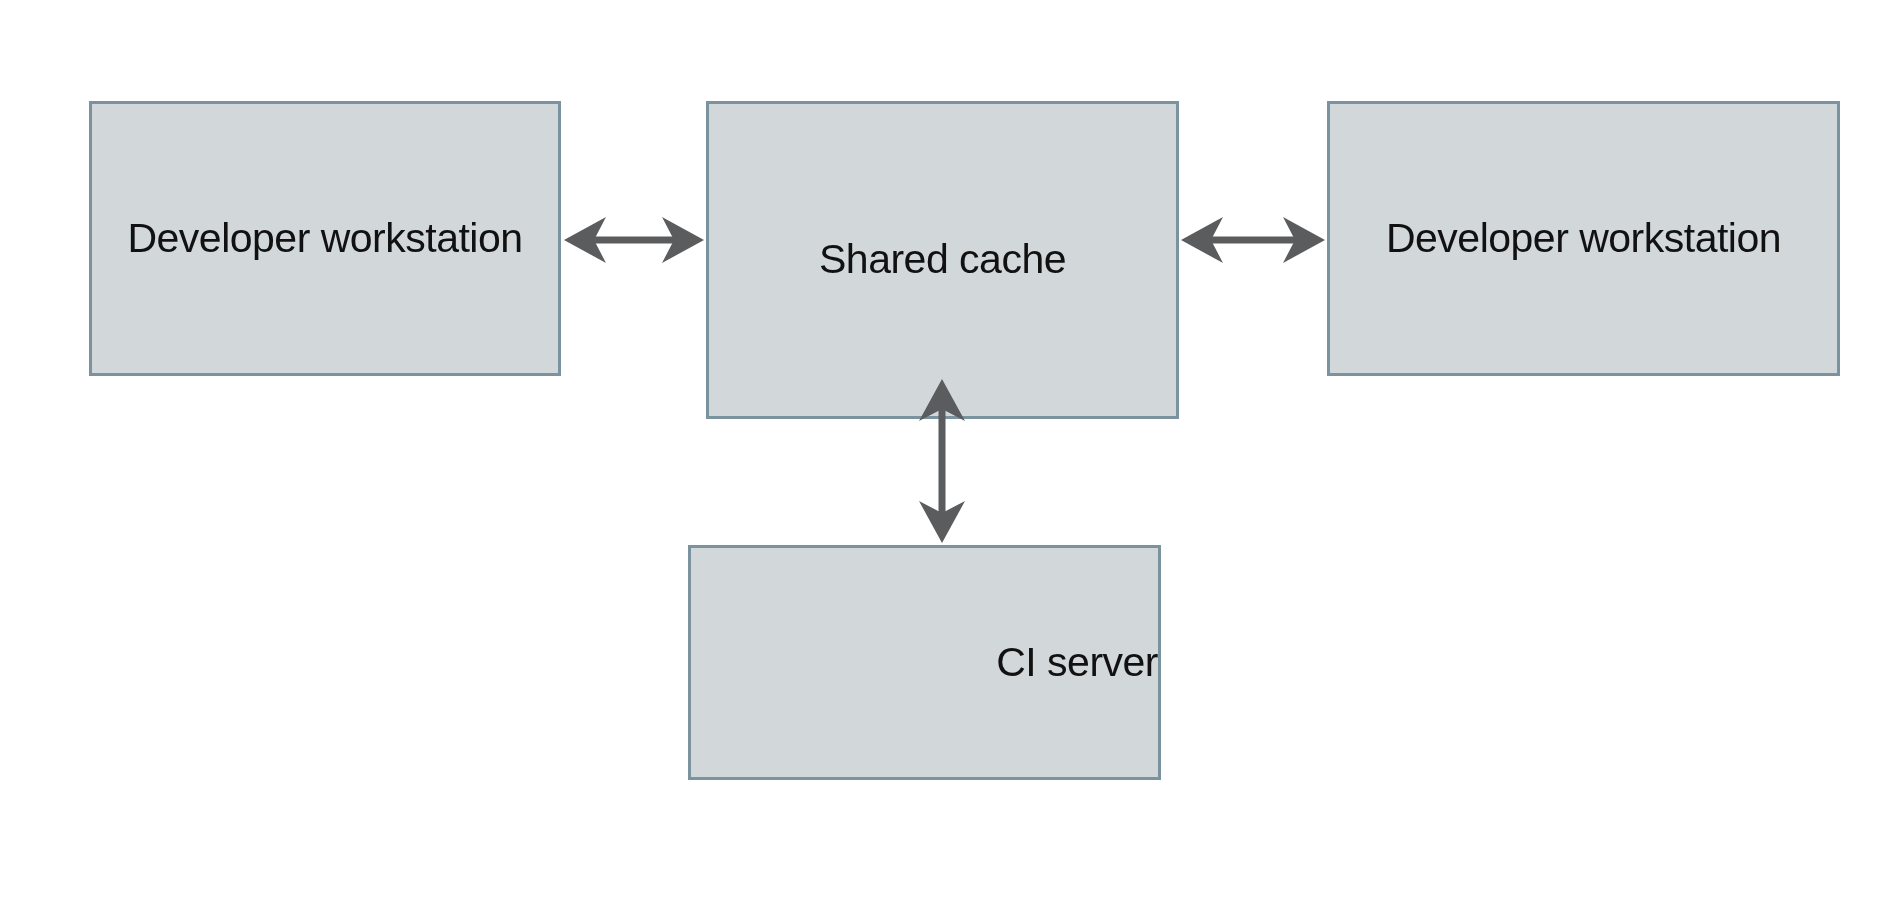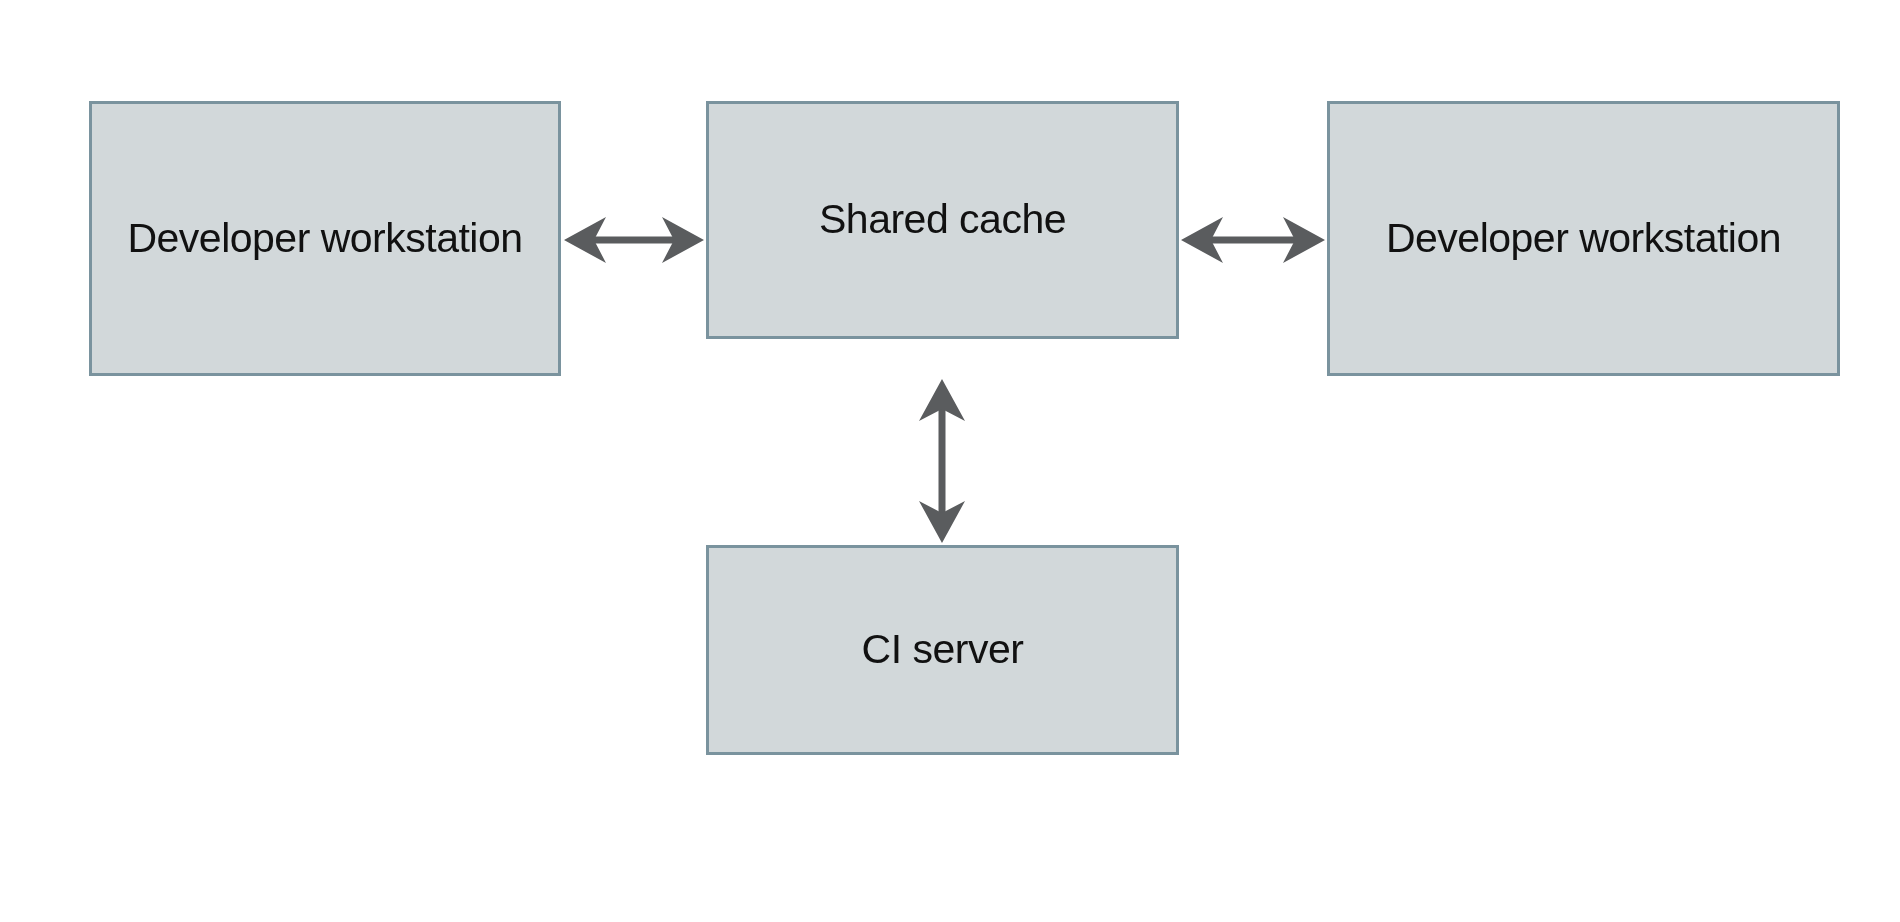--- a/index.html
+++ b/index.html
@@ -30,23 +30,23 @@
     justify-content: center;
     text-align: center;
   }
   .node-label {
     color: var(--text-color);
     font-size: 41px;
     line-height: 1.3;
     letter-spacing: -0.5px;
   }
   .node-left  { left: 89px;   top: 101px; width: 472px; height: 275px; }
-  .node-cache { left: 706px;  top: 101px; width: 473px; height: 238px; }
+  .node-cache { left: 706px;  top: 101px; width: 473px; height: 318px; }
   .node-right { left: 1327px; top: 101px; width: 513px; height: 275px; }
-  .node-ci    { left: 706px;  top: 545px; width: 473px; height: 210px; }
+  .node-ci    { left: 688px;  top: 545px; width: 473px; height: 235px; justify-content: flex-end; }
   .node-cache .node-label { max-width: 340px; }
   .edges {
     position: absolute;
     left: 0; top: 0;
     width: 1900px;
     height: 922px;
     pointer-events: none;
   }
   .edges polygon, .edges rect { fill: var(--arrow-color); }
 </style>

